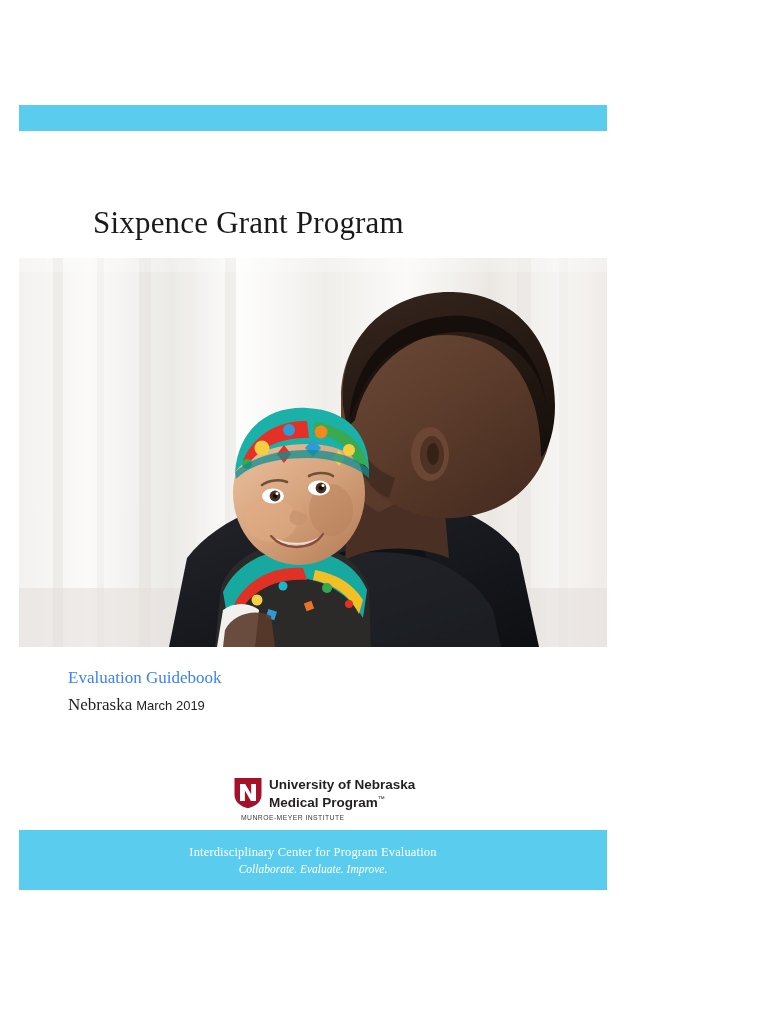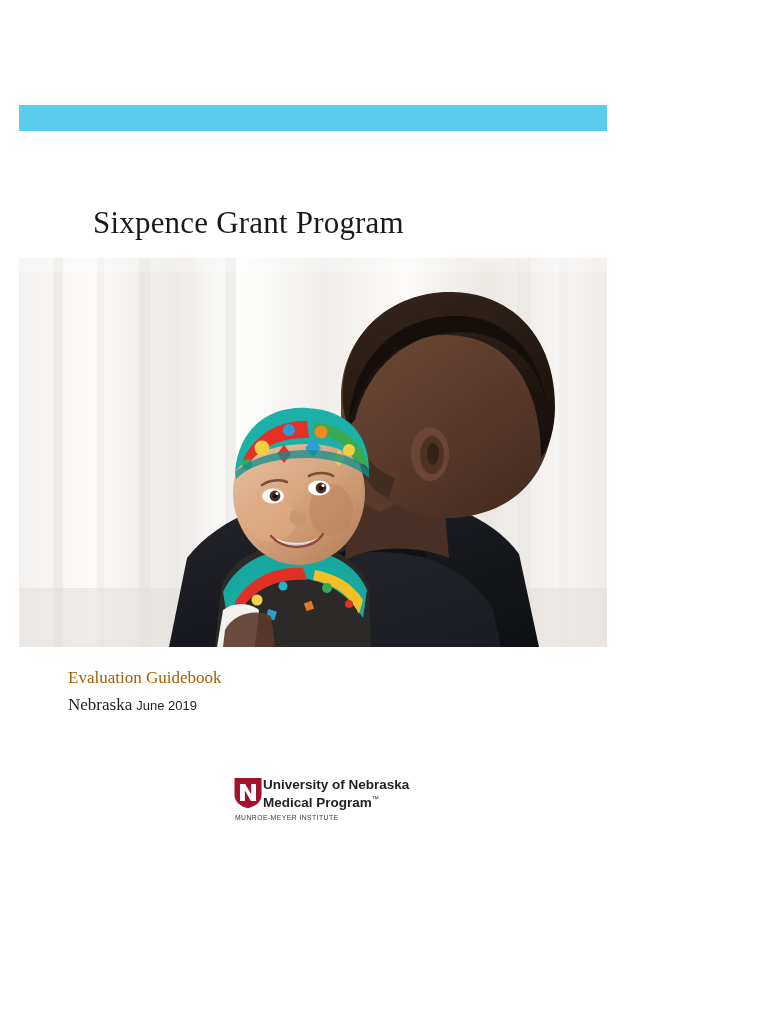--- a/index.html
+++ b/index.html
@@ -60,21 +60,21 @@
 
   
   .subtitle-block {
     position: absolute;
     left: 68px;
     top: 652px;
   }
   .subtitle-line-1 {
     font-family: "Liberation Serif", serif;
     font-size: 17px;
-    color: #a16207;
+    color: #3b82f6;
     line-height: 27px;
     white-space: nowrap;
   }
   .subtitle-line-2 {
     font-family: "Liberation Serif", serif;
     font-size: 17px;
     color: #1f1f1f;
     line-height: 27px;
     white-space: nowrap;
   }
@@ -94,20 +94,21 @@
     height: 42px;
     display: flex;
     align-items: flex-start;
   }
   .logo-mark {
     width: 30px;
     height: 32px;
     flex: 0 0 auto;
   }
   .logo-text {
+    margin-left: 6px;
     padding-top: 1px;
   }
   .logo-name-1, .logo-name-2 {
     font-family: "Liberation Sans", sans-serif;
     font-weight: bold;
     font-size: 13.5px;
     line-height: 14px;
     color: #231f20;
     white-space: nowrap;
   }
@@ -304,30 +305,34 @@
 
         <rect x="0" y="0" width="588" height="389" fill="none"></rect>
         <rect x="0" y="0" width="588" height="14" fill="#ffffff" opacity="0.25"></rect>
       </g>
     </svg>
   </div>
 
   <div class="subtitle-block">
     <div class="subtitle-line-1">Evaluation Guidebook</div>
     <div class="subtitle-line-2">
-      <span>Nebraska</span><span class="revised-date">June 2019</span>
+      <span>Nebraska</span><span class="revised-date">March 2019</span>
     </div>
   </div>
 
   <div class="logo">
     <svg class="logo-mark" viewBox="0 0 30 32">
       <path d="M1.5 1 H28.5 V17.5 C28.5 25 22.5 29.5 15 31.2 C7.5 29.5 1.5 25 1.5 17.5 Z" fill="#A5112A"></path>
       <path d="M7 7 H12.2 L18.2 17.3 V7 H23 V24 H17.9 L11.9 13.6 V24 H7 Z" fill="#ffffff"></path>
     </svg>
     <div class="logo-text">
       <div class="logo-name-1">University of Nebraska</div>
       <div class="logo-name-2"><span>Medical Program</span><span class="logo-tm">™</span></div>
       <div class="logo-sub">MUNROE-MEYER INSTITUTE</div>
     </div>
   </div>
 
+  <div class="bottom-banner">
+    <div class="banner-title">Interdisciplinary Center for Program Evaluation</div>
+    <div class="banner-tagline">Collaborate. Evaluate. Improve.</div>
+  </div>
 
 </div>
 
 </body></html>

